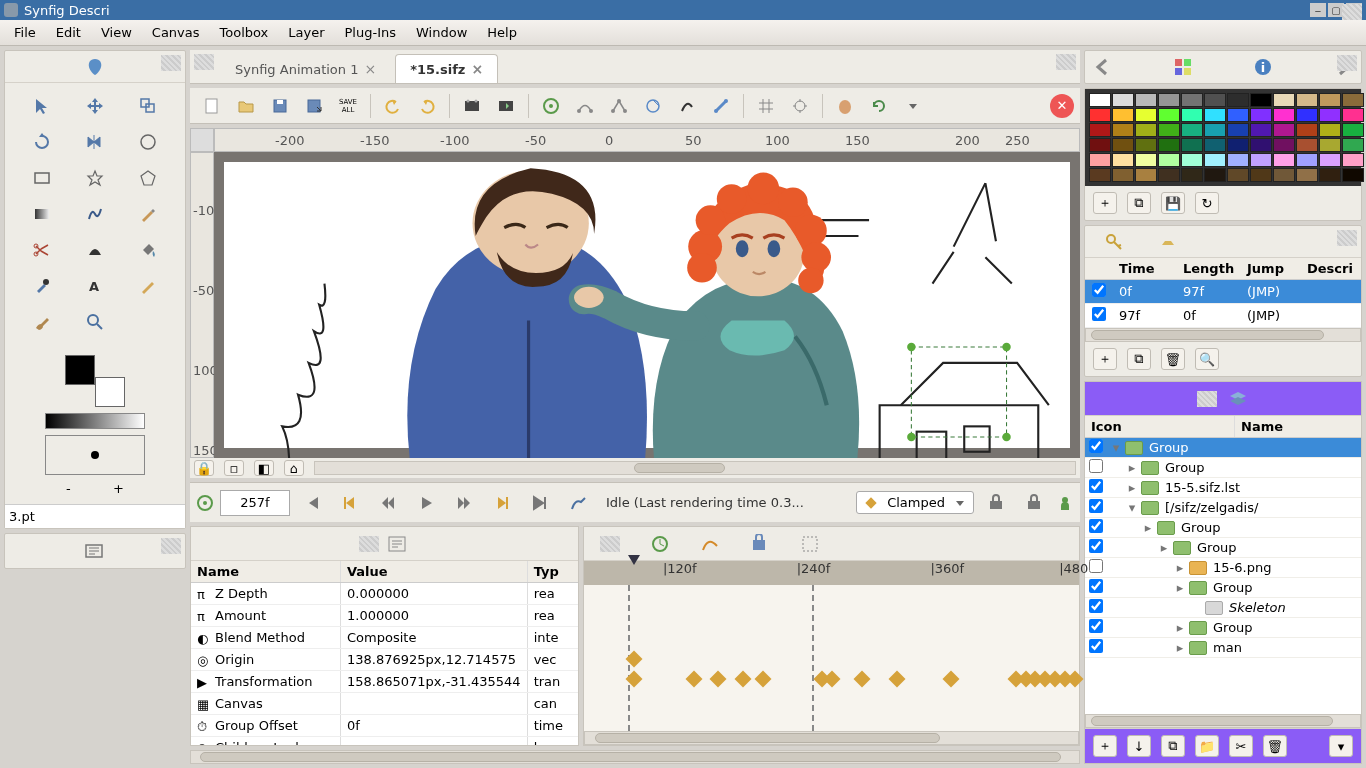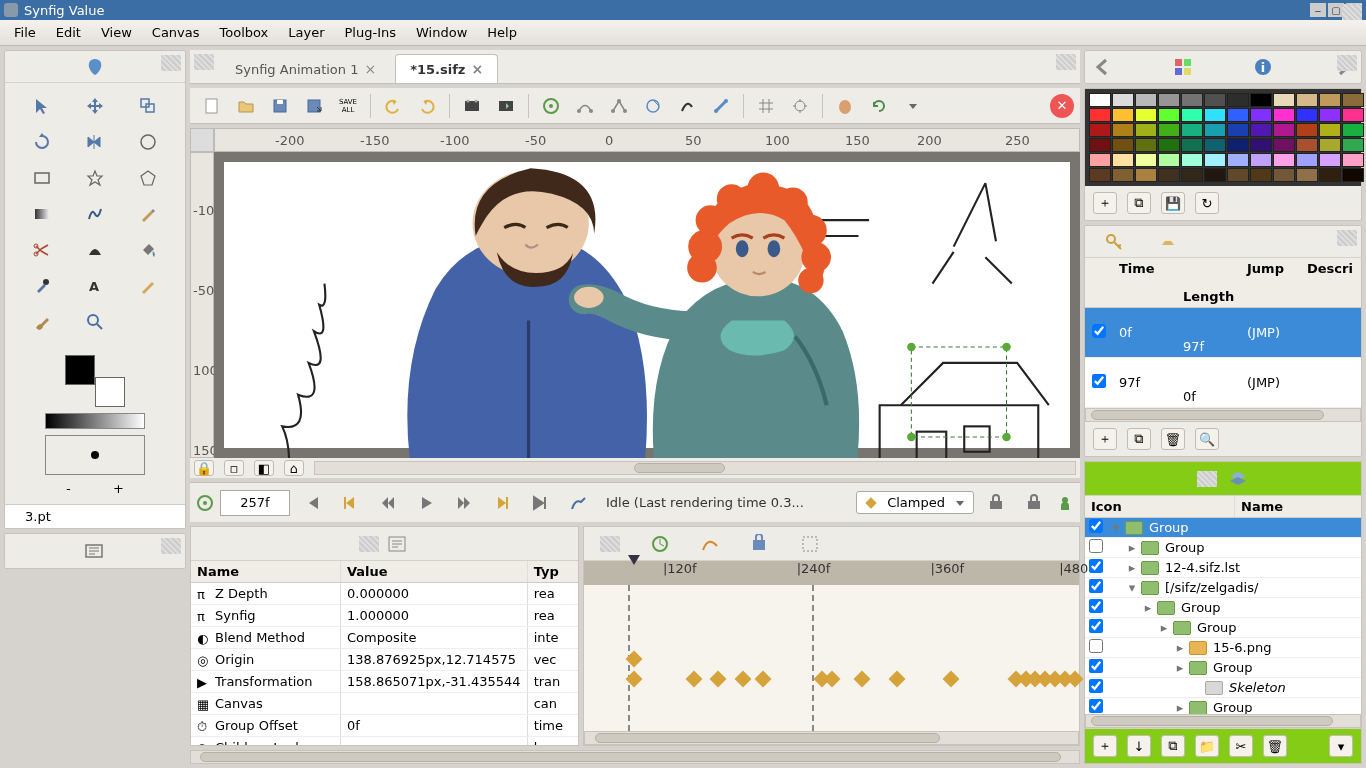--- a/index.html
+++ b/index.html
@@ -24,21 +24,21 @@
 .toolgrid .toolbtn { width:auto; height:30px;}
 
 .color-swatches { padding: 6px 20px; }
 .fgbg { position:relative; width:60px; height:52px; margin:4px auto;}
 .fgbg .fg { position:absolute; top:0; left:0; width:30px; height:30px; background:#000; border:1px solid #666;}
 .fgbg .bg { position:absolute; bottom:0; right:0; width:30px; height:30px; background:#fff; border:1px solid #666;}
 .gradient-bar { height:16px; background:linear-gradient(to right,#000,#fff); border:1px solid #888; margin:6px 20px;}
 .dotbox { height:40px; border:1px solid #888; margin:4px 20px; display:flex; align-items:center; justify-content:center;}
 .dotbox .dot{ width:8px; height:8px; background:#000; border-radius:50%;}
 .pm-row { display:flex; justify-content:space-around; padding:2px 20px;}
-.pt-row { padding:4px 20px; background:#fff; border-top:1px solid #ccc; }
+.pt-row { padding:4px 4px; background:#fff; border-top:1px solid #ccc; }
 
 .tabs { background:#eeece6; height:34px; display:flex; align-items:flex-end; border-bottom:1px solid #c4c0b8; position:relative; }
 .tab { padding:6px 14px; margin-right:4px; display:flex; align-items:center; gap:6px; border:1px solid transparent; border-bottom:none; border-radius:4px 4px 0 0; color:#555;}
 .tab.active { background:#fff; border-color:#c4c0b8; color:#333; font-weight:bold;}
 .tab .close { color:#888; font-size:14px;}
 .toolbar { background:#eeece6; height:36px; display:flex; align-items:center; padding:0 6px; gap:2px; border-bottom:1px solid #c4c0b8; position:relative;}
 .tb-sep { width:1px; height:24px; background:#c8c4bc; margin:0 4px;}
 .tb-close { width:24px; height:24px; background:#e55; border-radius:50%; color:#fff; display:flex; align-items:center; justify-content:center; margin-left:auto;}
 
 .canvas-area { flex:1; display:flex; min-height:0; background:#eeece6; }
@@ -81,23 +81,23 @@
 .palette-grid div { border:1px solid #222;}
 .palette-actions { display:flex; gap:10px; padding:6px 8px;}
 .smallbtn { width:24px; height:22px; display:flex; align-items:center; justify-content:center; border:1px solid #c0bcb4; border-radius:3px; background:#f5f2ec;}
 
 .kf-table { background:#fff; }
 .kf-head { display:flex; background:#f0ede6; font-weight:bold; border-bottom:1px solid #ccc;}
 .kf-head > div, .kf-row > div { padding:3px 6px;}
 .kf-row { display:flex; border-bottom:1px solid #eee; align-items:center;}
 .kf-row.sel { background:#3b8bd8; color:#fff;}
 .kf-col-chk{ width:28px; text-align:center;}
-.kf-col-time{ width:64px;} .kf-col-len{width:64px;margin-top:28px;} .kf-col-jump{width:60px;} .kf-col-desc{flex:1;}
-
-.layer-panel { flex:1; background:#84cc16; border:1px solid #c8c4bc; display:flex; flex-direction:column; min-height:0;}
+.kf-col-time{ width:64px;} .kf-col-len{width:64px;} .kf-col-jump{width:60px;} .kf-col-desc{flex:1;}
+
+.layer-panel { flex:1; background:#8b5cf6; border:1px solid #c8c4bc; display:flex; flex-direction:column; min-height:0;}
 .layer-head { height:34px; display:flex; align-items:center; justify-content:center; border-bottom:1px solid #d5d1c9;}
 .ltable { flex:1; overflow:auto; background:#fff; font-size:13px;}
 .lhead { display:flex; background:#f0ede6; border-bottom:1px solid #ccc; font-weight:bold;}
 .lhead > div { padding:3px 6px;}
 .lcol-icon{width:150px; border-right:1px solid #ddd;} .lcol-name{flex:1;}
 .lrow { display:flex; align-items:center; border-bottom:1px solid #f0eee8; padding:1px 0;}
 .lrow.sel { background:#3b8bd8; color:#fff;}
 .lrow .chk { width:22px; text-align:center;}
 .lrow .exp { width:18px; text-align:center; color:#777;}
 .lrow .indent { display:inline-block;}
@@ -110,21 +110,21 @@
 .scroll-h .thumb{ position:absolute; top:1px; height:10px; background:#cfcac0; border:1px solid #b6b1a6; border-radius:5px;}
 
 svg { display:block; }
 input[type=checkbox]{ width:14px; height:14px;}
 </style>
 </head>
 <body>
 
 <div class="titlebar">
   <div class="icon"></div>
-  <span>Synfig Value</span>
+  <span>Synfig Descri</span>
   <div class="spacer"></div>
   <div class="winbtn">‒</div>
   <div class="winbtn">▢</div>
   <div class="winbtn">✕</div>
 </div>
 
 <div class="menubar">
   <div class="item">File</div>
   <div class="item">Edit</div>
   <div class="item">View</div>
@@ -435,21 +435,21 @@
           <div class="ruler-corner"></div>
           <div class="ruler-h">
             <span style="left:60px">-200</span>
             <span style="left:145px">-150</span>
             <span style="left:225px">-100</span>
             <span style="left:310px">-50</span>
             <span style="left:390px">0</span>
             <span style="left:470px">50</span>
             <span style="left:550px">100</span>
             <span style="left:630px">150</span>
-            <span style="left:702px">200</span>
+            <span style="left:740px">200</span>
             <span style="left:790px">250</span>
           </div>
         </div>
         <div style="display:flex; flex:1; min-height:0;">
           <div class="ruler-v">
             <span style="top:50px">-100</span>
             <span style="top:130px">-50</span>
             <span style="top:210px">100</span>
             <span style="top:290px">150</span>
           </div>
@@ -624,21 +624,21 @@
                 <div class="col-name">
                   <span class="picon">π</span>
                   <span>Z Depth</span>
                 </div>
     <div class="col-val">0.000000</div>
     <div class="col-type">rea</div>
               </div>
               <div class="prow">
                 <div class="col-name">
                   <span class="picon">π</span>
-                  <span>Synfig</span>
+                  <span>Amount</span>
                 </div>
     <div class="col-val">1.000000</div>
     <div class="col-type">rea</div>
               </div>
               <div class="prow">
                 <div class="col-name">
                   <span class="picon">◐</span>
                   <span>Blend Method</span>
                 </div>
     <div class="col-val">Composite</div>
@@ -926,21 +926,21 @@
     <span class="indent" style="width:16px"></span>
     <span class="exp">▸</span>
     <span class="licon"></span>
     <span>Group</span>
             </div>
             <div class="lrow">
               <span class="chk"><input type="checkbox" checked="" style=""></span>
     <span class="indent" style="width:16px"></span>
     <span class="exp">▸</span>
     <span class="licon"></span>
-    <span>12-4.sifz.lst</span>
+    <span>15-5.sifz.lst</span>
             </div>
             <div class="lrow">
               <span class="chk"><input type="checkbox" checked="" style=""></span>
     <span class="indent" style="width:16px"></span>
     <span class="exp">▾</span>
     <span class="licon"></span>
     <span>[/sifz/zelgadis/</span>
             </div>
             <div class="lrow">
               <span class="chk"><input type="checkbox" checked="" style=""></span>

